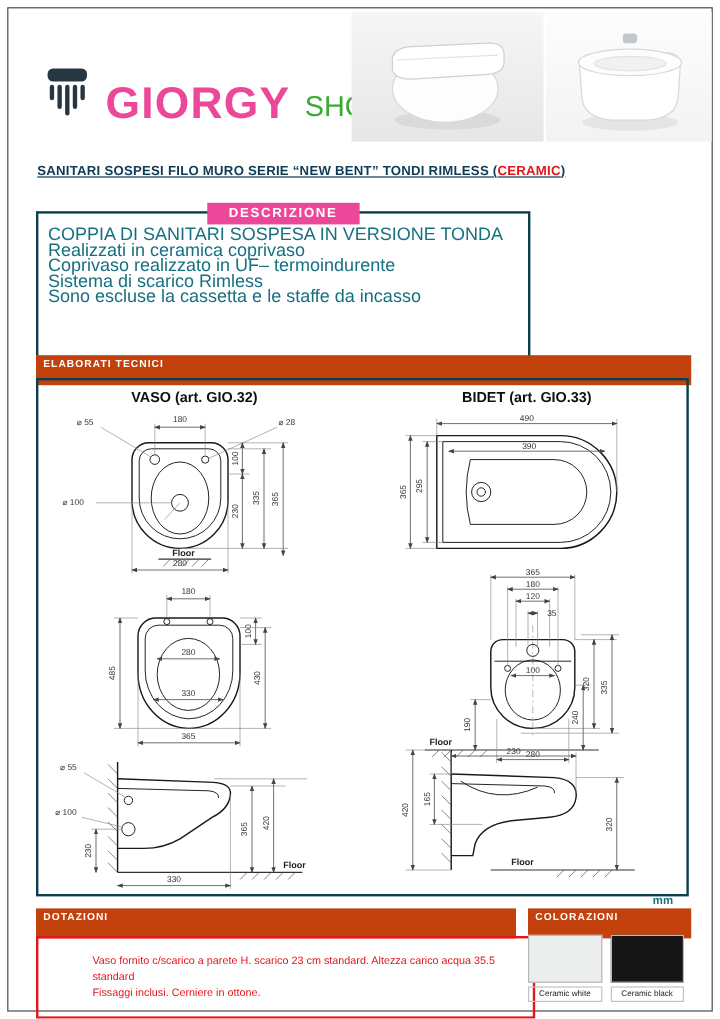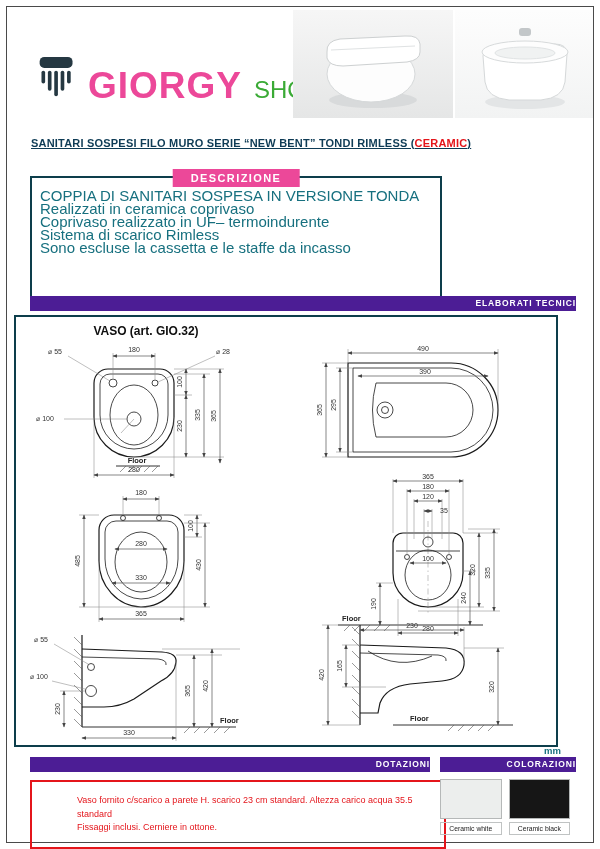--- a/index.html
+++ b/index.html
@@ -15,26 +15,26 @@
   .photo.toilet{left:293px;width:160px;background:linear-gradient(180deg,#f6f6f6,#e5e6e6);}
   .photo.bidet{left:455px;width:138px;background:linear-gradient(180deg,#fdfdfd,#f2f3f3);}
 
   .title{position:absolute;left:31px;top:137px;width:540px;font-size:11px;font-weight:bold;color:#0e3b55;letter-spacing:0.2px;text-decoration:underline;}
   .title .red{color:#e4151b;}
 
   .desc-box{position:absolute;left:30px;top:176px;width:392px;height:110px;border:2px solid #0d3e4b;padding:11px 8px 4px 8px;}
   .desc-tab{position:absolute;top:-9px;left:50%;transform:translateX(-50%);background:#ec4899;color:#fff;font-size:11px;font-weight:bold;letter-spacing:1.4px;padding:3px 18px;white-space:nowrap;}
   .desc-line{font-size:15px;color:#17707f;line-height:13px;}
 
-  .strip{position:absolute;height:15px;background:#4c1d95;color:#fff;font-size:8.5px;font-weight:bold;letter-spacing:0.9px;line-height:15px;padding-left:6px;text-align:right;}
+  .strip{position:absolute;height:25px;background:#c2410c;color:#fff;font-size:8.5px;font-weight:bold;letter-spacing:0.9px;line-height:15px;padding-left:6px;}
   #strip-elaborati{left:30px;top:296px;width:540px;}
   #strip-dotazioni{left:30px;top:757px;width:394px;}
   #strip-colorazioni{left:440px;top:757px;width:130px;}
 
-  .tech-box{position:absolute;left:14px;top:315px;width:540px;height:428px;border:2px solid #0d3e4b;}
+  .tech-box{position:absolute;left:30px;top:315px;width:540px;height:428px;border:2px solid #0d3e4b;}
   .draw-title{position:absolute;width:250px;text-align:center;font-size:12px;font-weight:bold;color:#0f0f0f;}
   #vaso-title{left:5px;top:7px;}
   #bidet-title{left:282px;top:7px;}
   .draw{position:absolute;}
   #svgA{left:8px;top:24px;}
   #svgB{left:8px;top:168px;}
   #svgC{left:8px;top:312px;}
   #svgD{left:282px;top:26px;}
   #svgE{left:282px;top:154px;}
   #svgF{left:282px;top:304px;}
@@ -114,20 +114,21 @@
     <div class="desc-line">Realizzati in ceramica coprivaso</div>
     <div class="desc-line">Coprivaso realizzato in UF– termoindurente</div>
     <div class="desc-line">Sistema di scarico Rimless</div>
     <div class="desc-line">Sono escluse la cassetta e le staffe da incasso</div>
   </div>
 
   <div class="strip" id="strip-elaborati">ELABORATI TECNICI</div>
 
   <div class="tech-box">
     <div class="draw-title" id="vaso-title">VASO (art. GIO.32)</div>
+    <div class="draw-title" id="bidet-title">BIDET (art. GIO.33)</div>
 
     <svg class="draw" id="svgA" width="250" height="142" viewBox="0 0 250 142">
       <path class="fig" d="M84,28 L136,28 A14,14 0 0 1 150,42 L150,76 A40,40 0 0 1 110,116 A40,40 0 0 1 70,76 L70,42 A14,14 0 0 1 84,28 Z"></path>
       <path class="fig thin" d="M86,33 L134,33 A10,10 0 0 1 144,43 L144,74 A34,34 0 0 1 110,108 A34,34 0 0 1 76,74 L76,43 A10,10 0 0 1 86,33 Z"></path>
       <ellipse class="fig thin" cx="110" cy="74" rx="24" ry="30"></ellipse>
       <circle class="fig thin" cx="89" cy="42" r="4"></circle>
       <circle class="fig thin" cx="131" cy="42" r="3"></circle>
       <circle class="fig thin" cx="110" cy="78" r="7"></circle>
       <line class="ext" x1="110" y1="78" x2="97" y2="92"></line>
       <line class="ext" x1="89" y1="37" x2="89" y2="12"></line>

